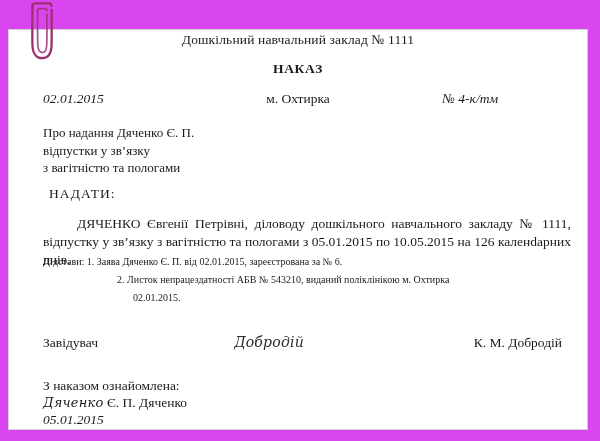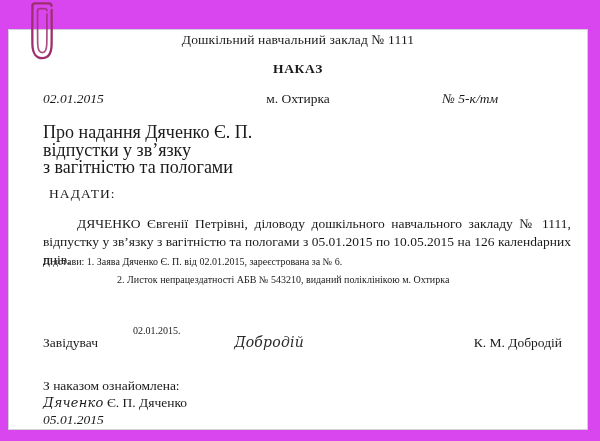--- a/index.html
+++ b/index.html
@@ -107,21 +107,21 @@
     top: 0;
     font-style: italic;
     font-size: 13.5px;
   }
 
   .subject {
     position: absolute;
     left: 35px;
     top: 95px;
     width: 300px;
-    font-size: 18px;
+    font-size: 13px;
     line-height: 17.5px;
   }
   .subject div { white-space: nowrap; }
 
   .order-verb {
     position: absolute;
     left: 41px;
     top: 157px;
     font-size: 13.5px;
     letter-spacing: 1.1px;
@@ -148,21 +148,20 @@
     line-height: 18px;
   }
   .grounds-line1 { white-space: nowrap; }
   .grounds-line2 {
     margin-left: 74px;
     white-space: nowrap;
   }
   .grounds-line3 {
     margin-left: 90px;
     white-space: nowrap;
-    margin-top: 33px;
   }
 
   .signature-row {
     position: absolute;
     left: 0;
     top: 306px;
     width: 580px;
     height: 20px;
   }
   .sig-position {
@@ -228,21 +227,21 @@
 
   <div class="doc">
 
     <div class="org-title">Дошкільний навчальний заклад № 1111</div>
 
     <div class="order-heading">НАКАЗ</div>
 
     <div class="meta-row">
       <span class="meta-date">02.01.2015</span>
       <span class="meta-place">м. Охтирка</span>
-      <span class="meta-number">№ 5-к/тм</span>
+      <span class="meta-number">№ 4-к/тм</span>
     </div>
 
     <div class="subject">
       <div>Про надання Дяченко Є. П.</div>
       <div>відпустки у зв’язку</div>
       <div>з вагітністю та пологами</div>
     </div>
 
     <div class="order-verb">НАДАТИ:</div>
 

